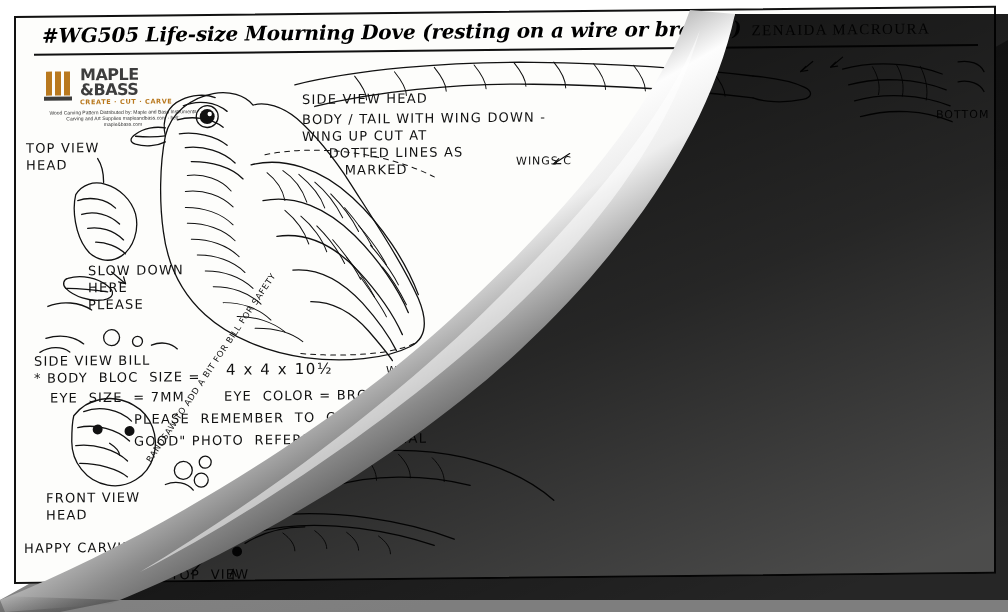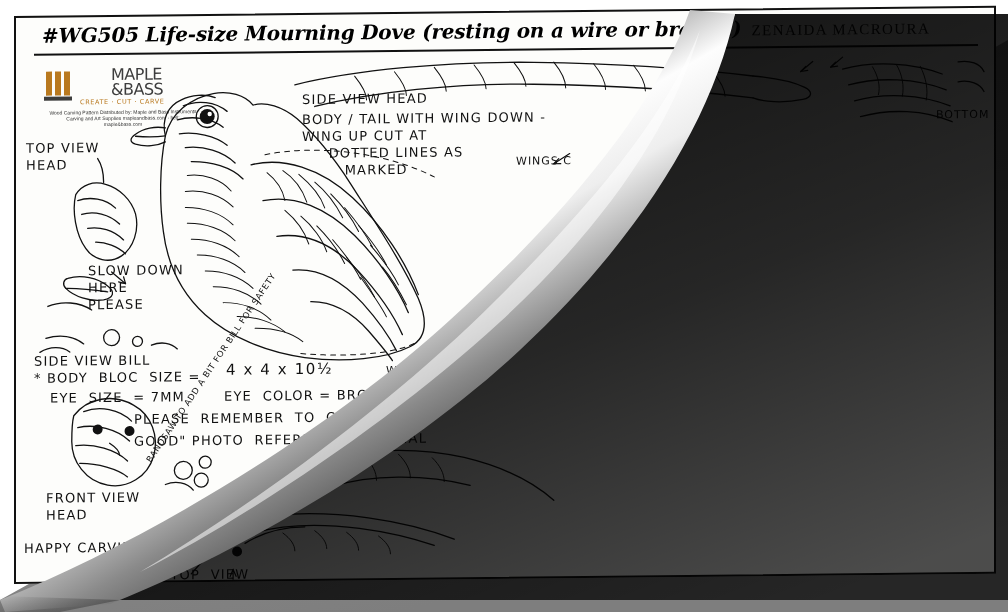--- a/index.html
+++ b/index.html
@@ -88,33 +88,32 @@
     left: 0;
     top: 2px;
     width: 32px;
     height: 40px;
   }
   .logo-text {
     position: absolute;
     left: 38px;
     top: 0px;
     font-family: "DejaVu Sans", sans-serif;
-    font-weight: normal;
+    font-weight: bold;
     font-size: 16px;
     line-height: 15px;
     color: #3d3d3d;
     letter-spacing: -0.5px;
-    margin-left: 31px;
   }
   .logo-sub {
     position: absolute;
     left: 38px;
     top: 31px;
     font-family: "DejaVu Sans", sans-serif;
-    font-weight: normal;
+    font-weight: bold;
     font-size: 6.5px;
     letter-spacing: 0.6px;
     color: #b9791f;
   }
   .logo-fine {
     position: absolute;
     left: 6px;
     top: 42px;
     width: 150px;
     font-family: "Liberation Sans", sans-serif;

